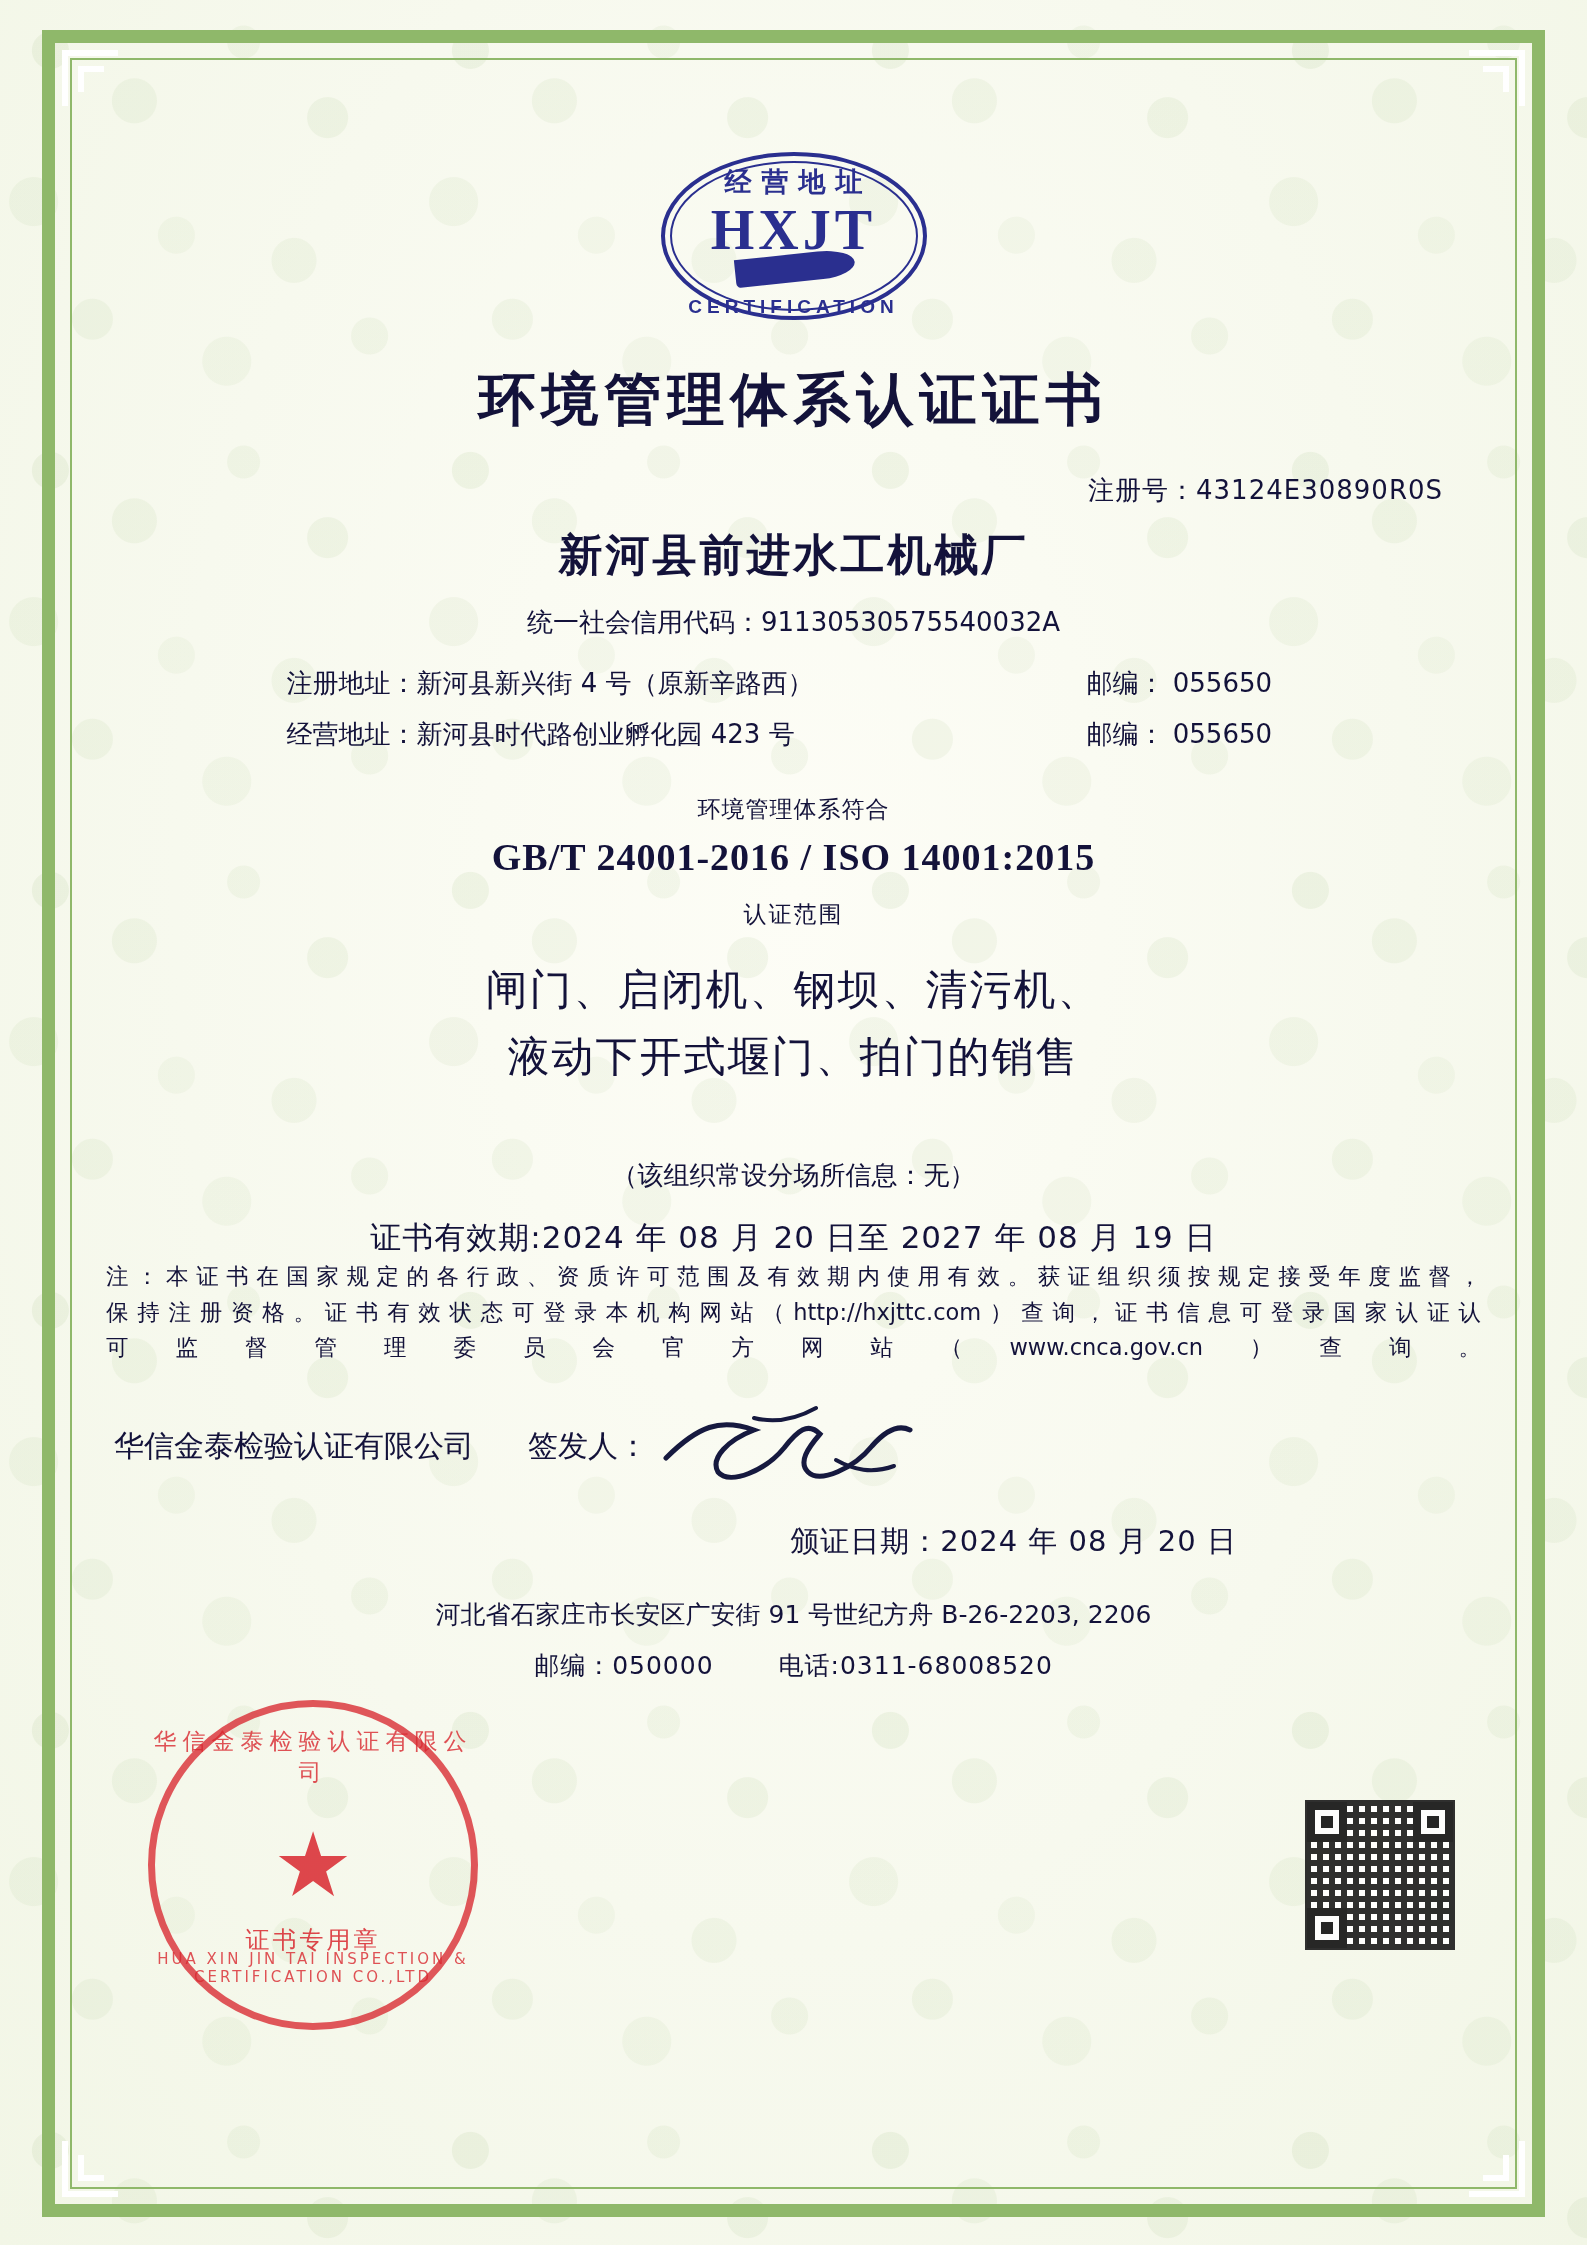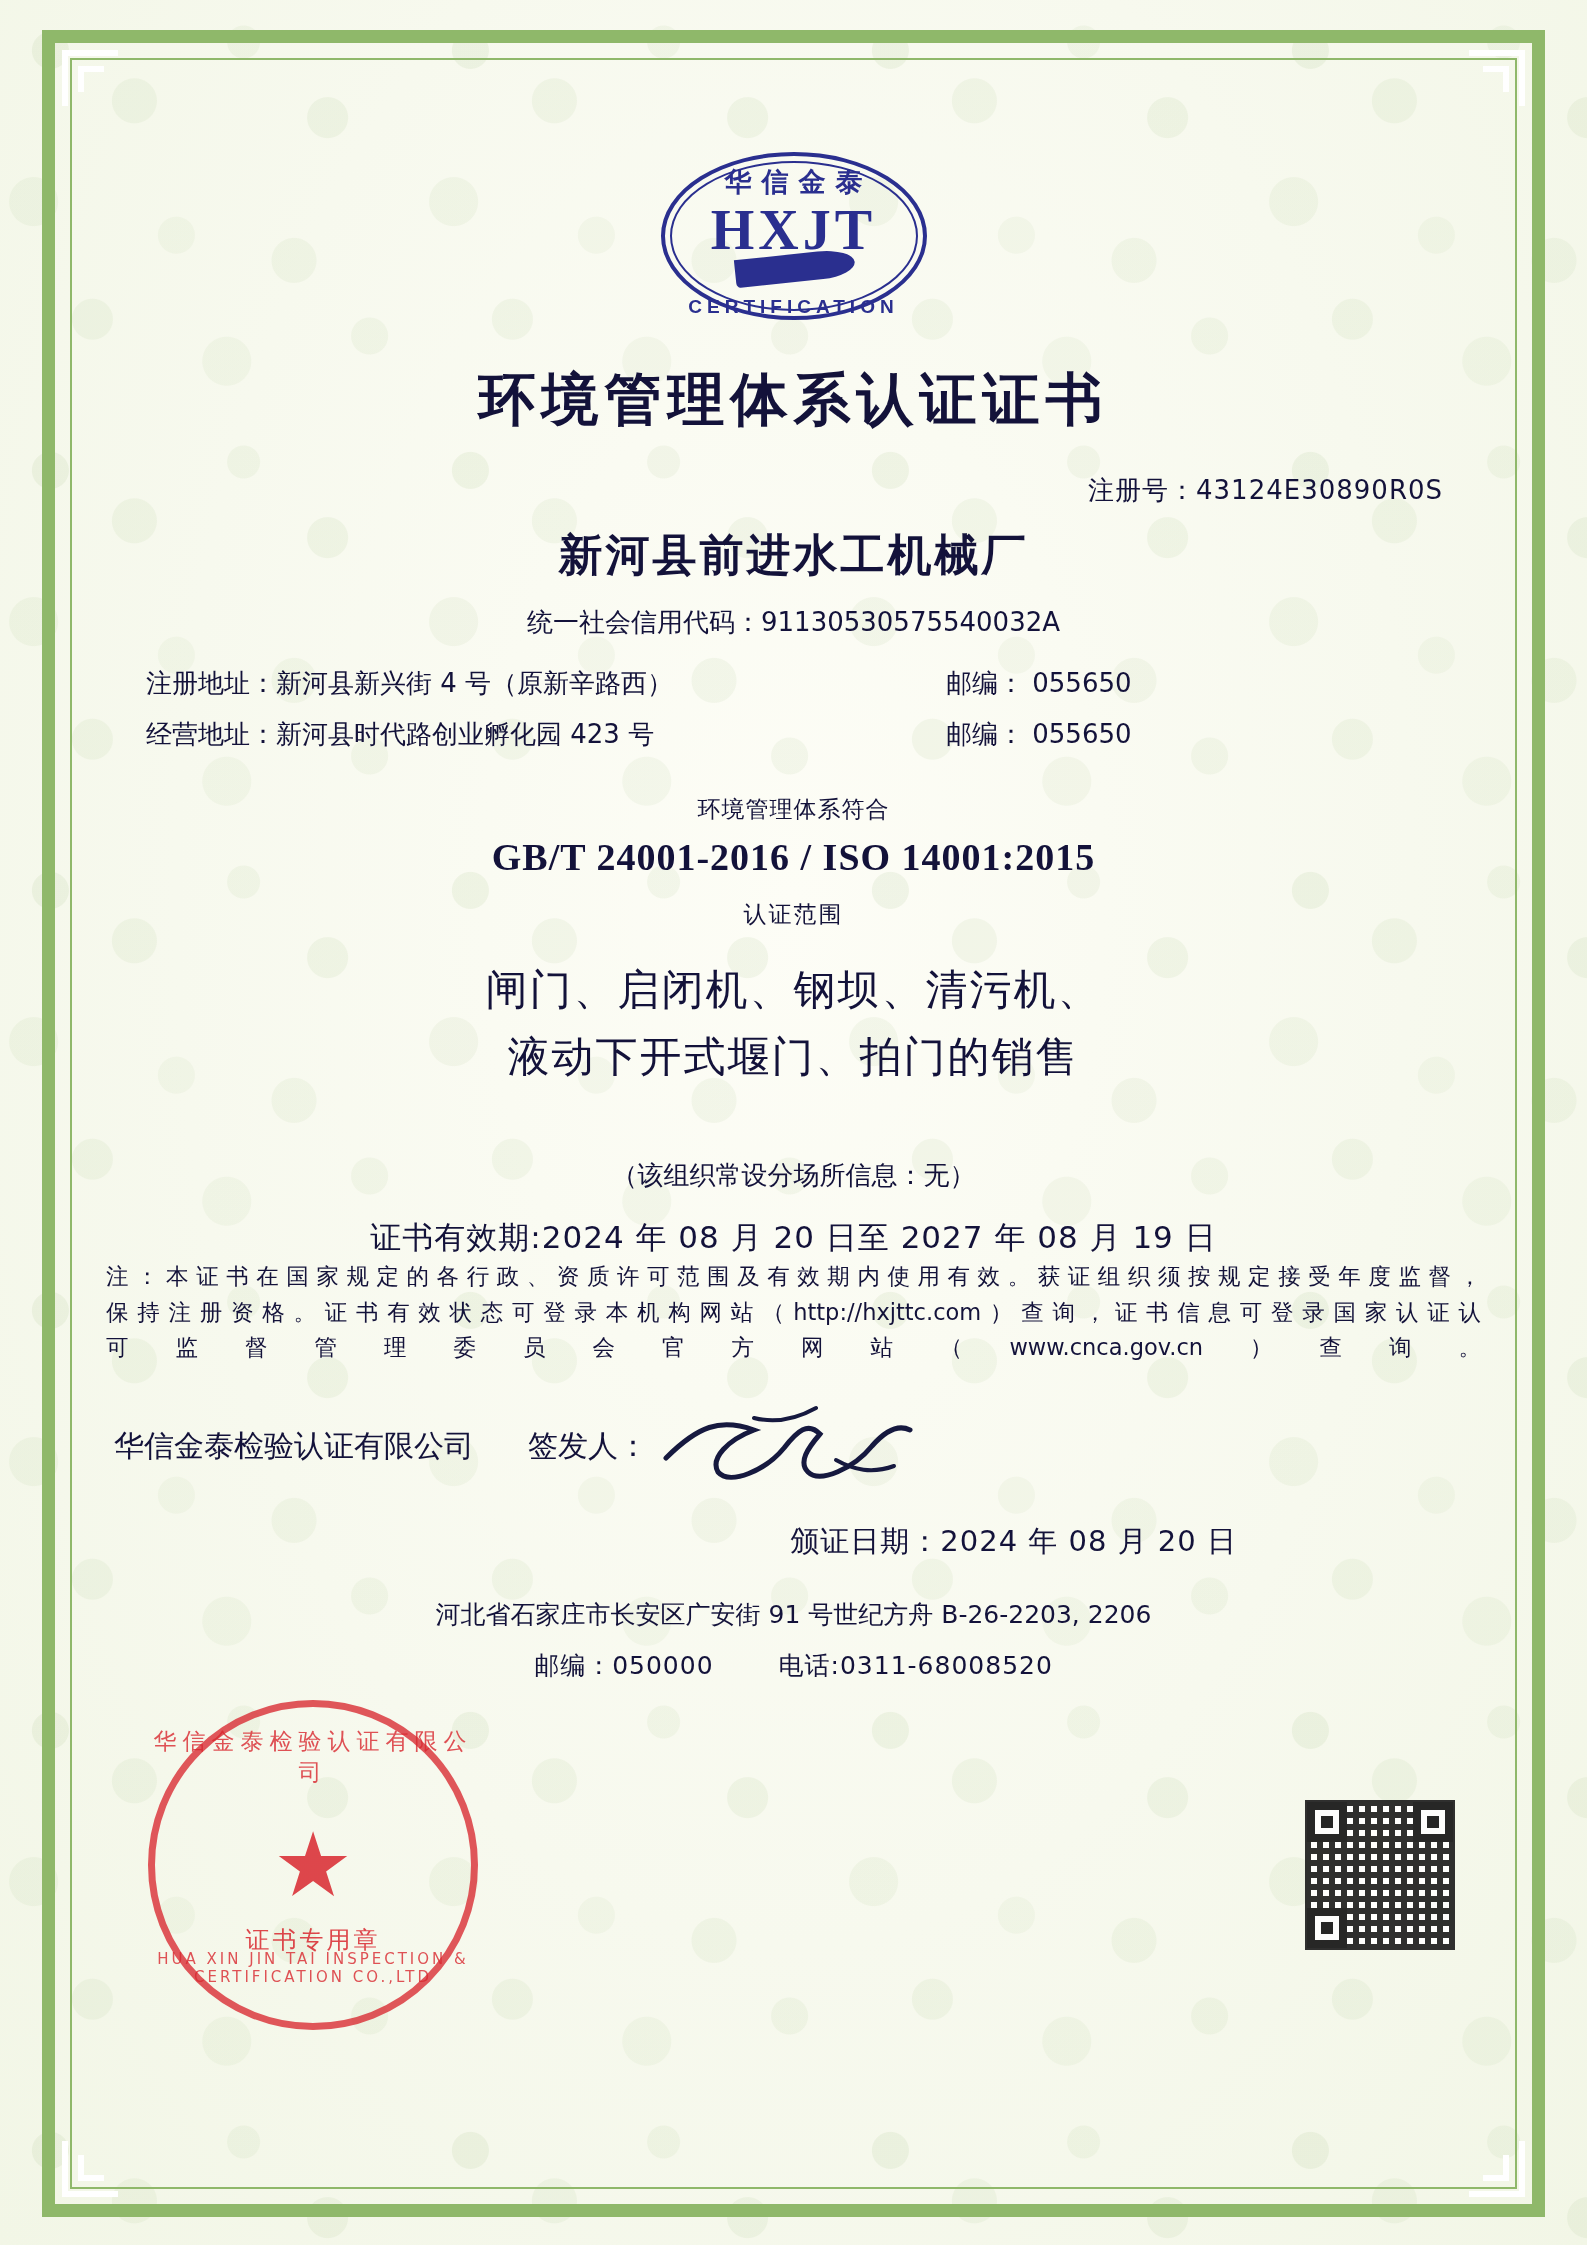--- a/index.html
+++ b/index.html
@@ -191,21 +191,21 @@
     color: #13123a;
   }
 
   .addr-block {
     margin-top: 26px;
     padding: 0 46px;
   }
   .addr-row {
     display: flex;
     align-items: baseline;
-    justify-content: flex-start;
+    justify-content: center;
     font-family: "DejaVu Sans", sans-serif;
     font-size: 26px;
     color: #13123a;
     margin-bottom: 16px;
     gap: 24px;
   }
   .addr-row .addr-text {
     width: 700px;
     text-align: left;
   }
@@ -438,21 +438,21 @@
       <i class="h2"></i>
       <i class="v2"></i>
     </div>
 
   <div class="content">
 
     <div class="logo-wrap">
       <div class="logo">
         <div class="oval"></div>
         <div class="oval2"></div>
-        <div class="cn">华信金泰</div>
+        <div class="cn">经营地址</div>
         <div class="hxjt">HXJT</div>
         <div class="swoosh"></div>
         <div class="cert-word">CERTIFICATION</div>
       </div>
     </div>
 
     <div class="main-title">环境管理体系认证证书</div>
 
     <div class="reg-no">注册号：43124E30890R0S</div>
 

